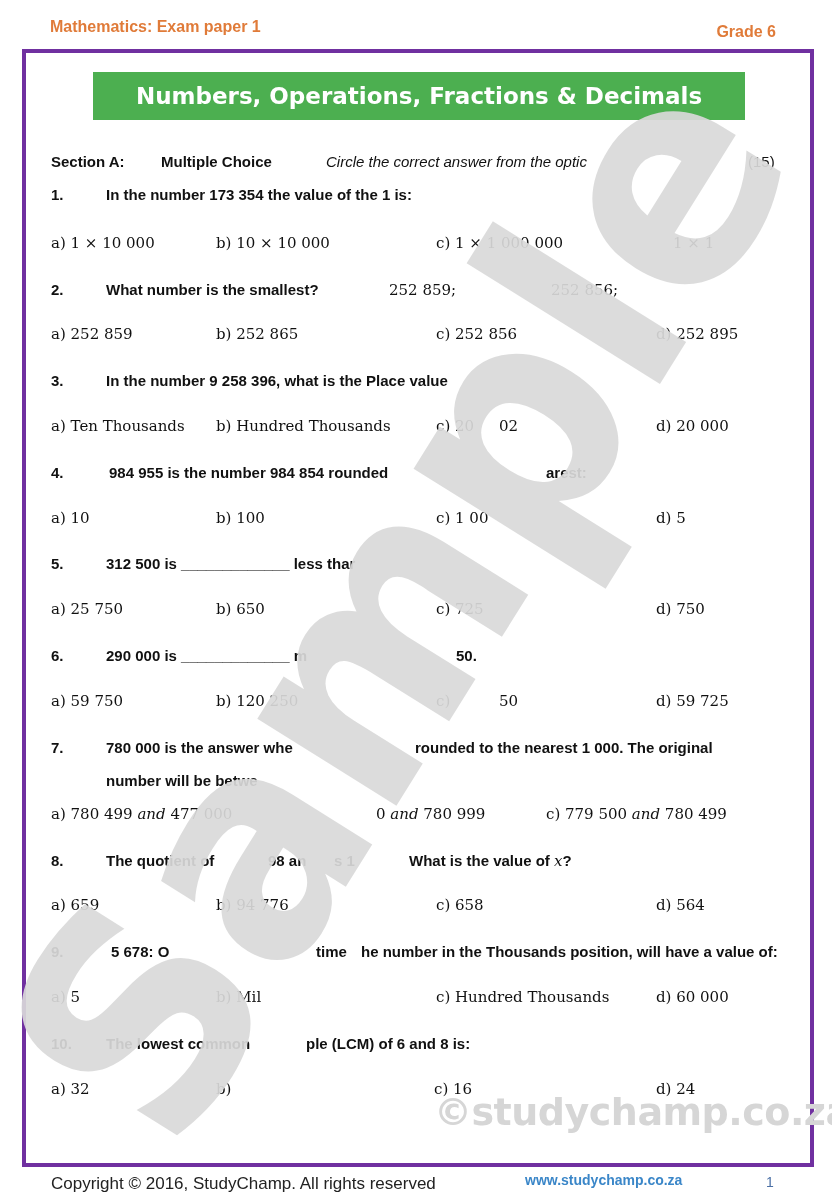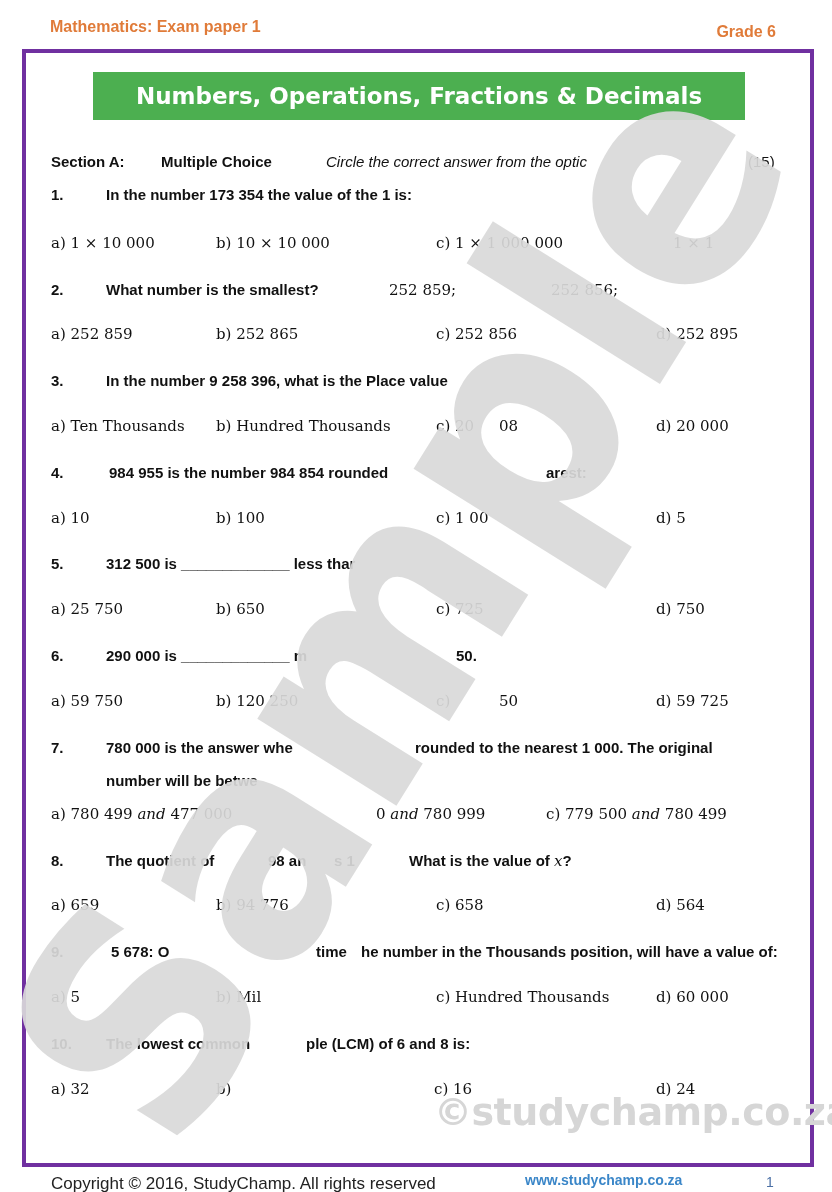--- a/index.html
+++ b/index.html
@@ -81,21 +81,21 @@
 </div>
 
 <div class="row q" style="top:372px;">
   <span class="num">3.</span>
   <span class="qtext">In the number 9 258 396, what is the Place value</span>
 </div>
 <div class="row" style="top:417px;">
   <span class="opt" style="left:0">a) Ten Thousands</span>
   <span class="opt" style="left:165px">b) Hundred Thousands</span>
   <span class="opt" style="left:385px">c) 20</span>
-  <span class="opt" style="left:448px">08</span>
+  <span class="opt" style="left:448px">02</span>
   <span class="opt" style="left:605px">d) 20 000</span>
 </div>
 
 <div class="row q" style="top:464px;">
   <span class="num">4.</span>
   <span class="qtext" style="left:58px">984 955 is the number 984 854 rounded</span>
   <span style="position:absolute;left:495px;">arest:</span>
 </div>
 <div class="row" style="top:509px;">
   <span class="opt" style="left:0">a) 10</span>

